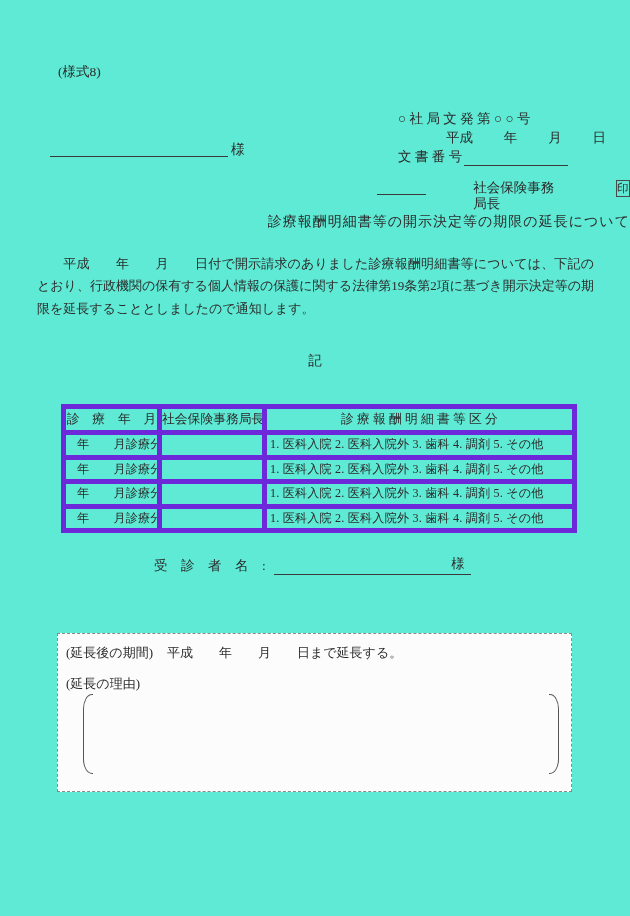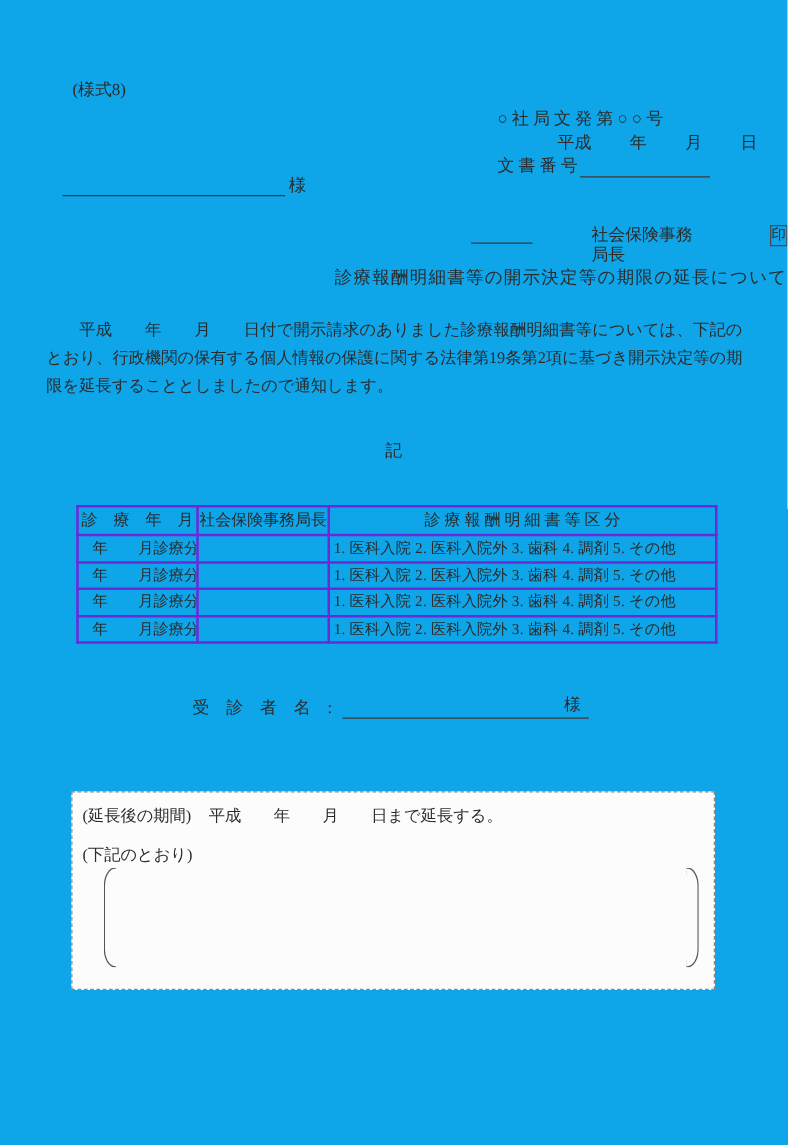--- a/index.html
+++ b/index.html
@@ -1,22 +1,22 @@
 <!DOCTYPE html>
 <html><head>
 <meta charset="utf-8">
 <style>
   html,body{margin:0;padding:0;background:#ffffff;}
-  .page{position:relative;width:630px;height:916px;background:#0ea5e9;color:#2b2b2b;
+  .page{position:relative;width:630px;height:916px;background:#5eead4;color:#2b2b2b;
         font-family:"Liberation Serif","DejaVu Serif",serif;overflow:hidden;}
 
   .form-label{position:absolute;left:58px;top:63px;font-size:13.5px;}
 
   .doc-header{position:absolute;left:398px;top:85px;width:172px;font-size:13.5px;line-height:19px;}
-  .doc-num{white-space:nowrap;}
+  .doc-num{white-space:nowrap;margin-top:24px;}
   .doc-date{display:flex;justify-content:space-between;width:160px;margin-left:48px;}
   .doc-no-line{display:flex;align-items:flex-end;width:170px;}
   .doc-no-label{white-space:nowrap;}
   .fill-line{flex:1;border-bottom:1px solid #3a3a3a;height:15px;margin-left:2px;}
 
   .addressee{position:absolute;left:50px;top:140px;display:flex;align-items:flex-end;font-size:14px;}
   .addr-line{width:178px;border-bottom:1px solid #3a3a3a;height:16px;display:inline-block;}
   .addr-sama{margin-left:3px;line-height:1;}
 
   .sender{position:absolute;left:377px;top:180px;display:flex;align-items:flex-start;font-size:13.5px;gap:45px;}
@@ -27,21 +27,21 @@
 
   .title{position:absolute;left:0;top:213px;width:100%;text-align:right;font-size:14px;letter-spacing:1px;}
 
   .body-text{position:absolute;left:37px;top:253px;width:557px;font-size:13px;
              line-height:22.4px;text-align:justify;}
 
   .record{position:absolute;left:0;top:352px;width:100%;text-align:center;font-size:13.5px;}
 
   .grid{position:absolute;left:61px;top:404px;width:511px;border-collapse:collapse;
         table-layout:fixed;font-size:12.5px;}
-  .grid th,.grid td{border:2px solid #6d28d9;padding:0;overflow:hidden;}
+  .grid th,.grid td{border:5px solid #6d28d9;padding:0;overflow:hidden;}
   .grid th{font-weight:normal;height:21px;text-align:center;font-size:12.8px;white-space:nowrap;}
   .grid td{height:19.5px;}
   td.c1{padding-left:11px;font-size:12.2px;white-space:nowrap;}
   td.c3{padding-left:3px;font-size:12.1px;white-space:nowrap;letter-spacing:0.2px;}
 
   .patient{position:absolute;left:154px;top:557px;display:flex;align-items:flex-end;font-size:13.5px;}
   .p-label{margin-right:8px;white-space:nowrap;}
   .p-line{width:197px;border-bottom:1px solid #3a3a3a;display:inline-flex;
           justify-content:flex-end;height:17px;}
   .p-sama{margin-right:6px;line-height:1.1;}
@@ -143,18 +143,18 @@
     <span class="p-line">
       <span class="p-sama">様</span>
     </span>
   </div>
 
   <div class="ext-box">
     <div class="ext-period">
       <span>(延長後の期間)</span>
       <span class="ext-period-text">平成　　年　　月　　日まで延長する。</span>
     </div>
-    <div class="ext-reason">(下記のとおり)</div>
+    <div class="ext-reason">(延長の理由)</div>
     <div class="paren paren-left"></div>
     <div class="paren paren-right"></div>
   </div>
 
 </div>
 
 </body></html>

